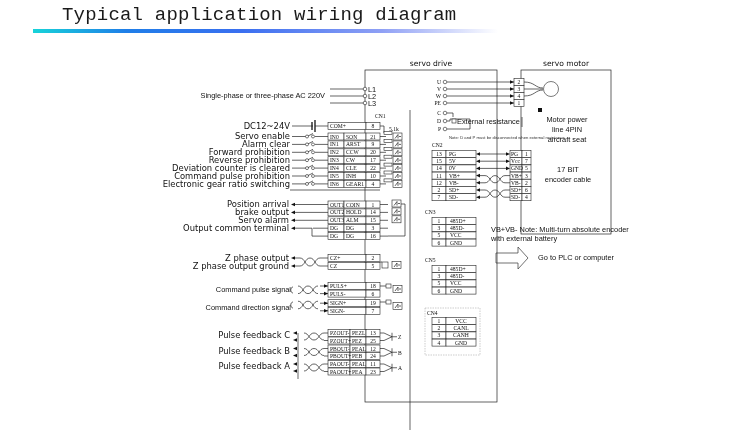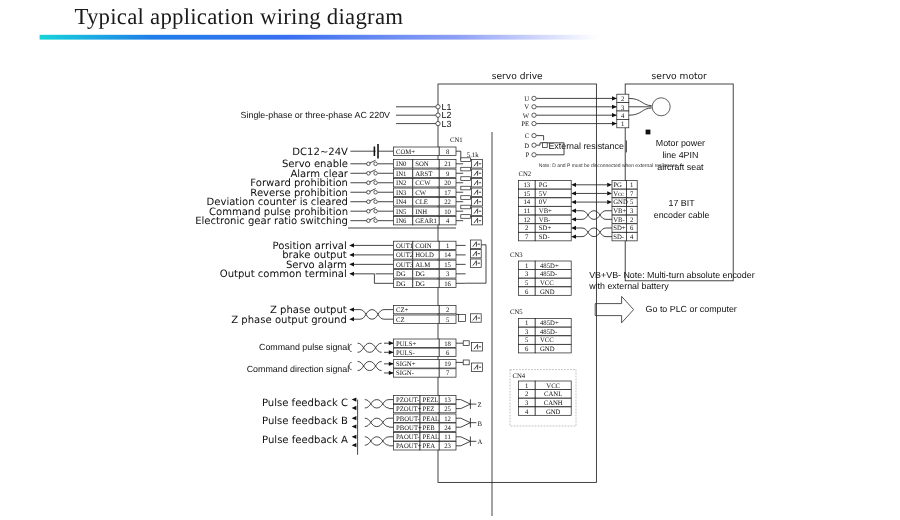--- a/index.html
+++ b/index.html
@@ -1,17 +1,17 @@
 <!DOCTYPE html>
 <html><head>
 <meta charset="utf-8">
 <style>
   html,body{margin:0;padding:0;background:#ffffff;}
   body{width:750px;height:433px;position:relative;overflow:hidden;font-family:"Liberation Sans",sans-serif;color:#111;}
-  #title{position:absolute;left:62px;top:4px;font-size:19px;color:#1a1a1a;font-family:Liberation Serif, serif;letter-spacing:0.2px;}
+  #title{position:absolute;left:62px;top:4px;font-size:19px;color:#1a1a1a;font-family:Liberation Mono, monospace;letter-spacing:0.2px;}
   #title-bar{position:absolute;left:33px;top:29px;width:465px;height:4px;background:linear-gradient(90deg,#17d3d9 0%,#1f7ee8 20%,#3a6ff0 45%,#8fa0f5 75%,rgba(255,255,255,0) 100%);}
   svg{position:absolute;left:0;top:0;}
   .lbl{font-family:"DejaVu Sans",sans-serif;font-size:8.4px;fill:#111;}
   .lbl-s{font-family:"Liberation Sans",sans-serif;font-size:7.4px;fill:#111;}
   .mono{font-family:"Liberation Serif",serif;font-size:5.6px;fill:#111;}
   .tiny{font-family:"Liberation Sans",sans-serif;font-size:4.2px;fill:#333;}
   .head{font-family:"DejaVu Sans",sans-serif;font-size:7.6px;fill:#111;}
   .ln{stroke:#222;stroke-width:0.7;fill:none;}
   .box{stroke:#222;stroke-width:0.6;fill:#fff;}
 </style>

